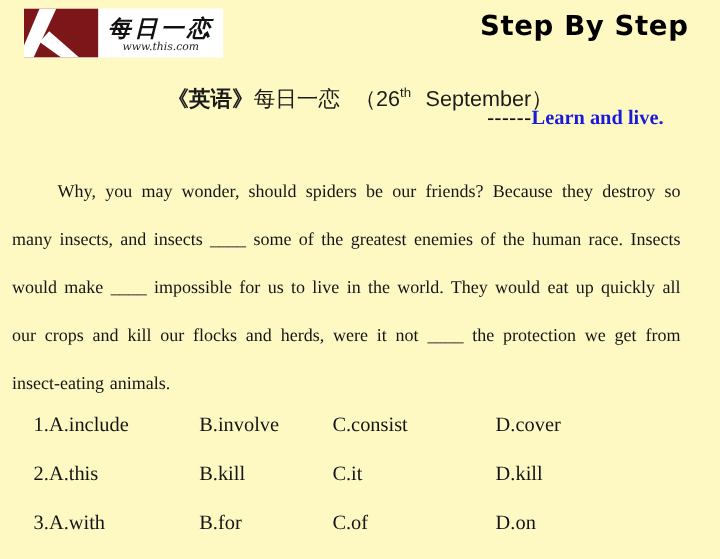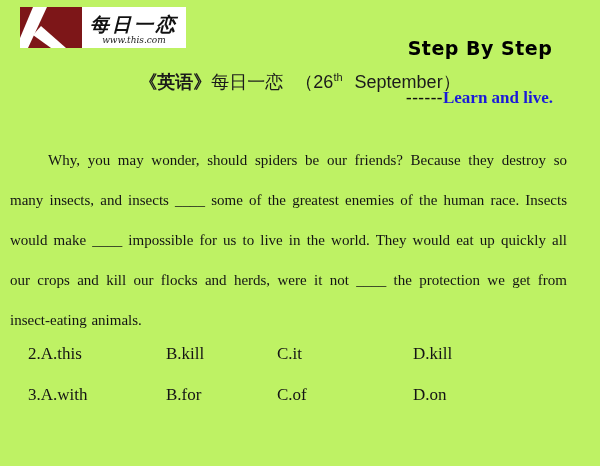--- a/index.html
+++ b/index.html
@@ -7,21 +7,21 @@
   body {
     font-family: "Liberation Serif", "DejaVu Serif", serif;
     background: #cde6cf;
     position: relative;
     overflow: hidden;
     color: #151515;
   }
   .page {
     position: absolute;
     inset: 0;
-    background: #bef264;
+    background: #fef9c3;
   }
   
   .logo-box {
     position: absolute;
     left: 20px; top: 7px;
     width: 166px; height: 41px;
     background: #ffffff;
     display: flex;
     align-items: stretch;
   }
@@ -55,26 +55,25 @@
     line-height: 10px;
     color: #222;
     white-space: nowrap;
   }
   .masthead {
     position: absolute;
     left: 400px; top: 9px;
     width: 160px;
     font-family: "DejaVu Sans", sans-serif;
     font-weight: 900;
-    font-size: 19px;
+    font-size: 23px;
     letter-spacing: 0.5px;
     color: #000;
     text-align: center;
     white-space: nowrap;
-    margin-top: 28px;
   }
   
   .title-line {
     position: absolute;
     left: 0; top: 70px;
     width: 600px;
     text-align: center;
     font-family: "Liberation Sans", "DejaVu Sans", sans-serif;
     font-size: 18px;
     color: #1b1b1b;
@@ -157,20 +156,26 @@
   </div>
 
   <div class="motto">
     <span class="motto-dashes">------</span><span class="motto-text">Learn and live.</span>
   </div>
 
   <div class="passage">Why, you may wonder, should spiders be our friends? Because they destroy so many insects, and insects ____ some of the greatest enemies of the human race. Insects would make ____ impossible for us to live in the world. They would eat up quickly all our crops and kill our flocks and herds, were it not ____ the protection we get from insect-eating animals.</div>
 
   <div class="options">
     <div class="opt-row">
+      <span class="c0">1.A.include</span>
+      <span class="c1">B.involve</span>
+      <span class="c2">C.consist</span>
+      <span class="c3">D.cover</span>
+    </div>
+    <div class="opt-row">
       <span class="c0">2.A.this</span>
       <span class="c1">B.kill</span>
       <span class="c2">C.it</span>
       <span class="c3">D.kill</span>
     </div>
     <div class="opt-row">
       <span class="c0">3.A.with</span>
       <span class="c1">B.for</span>
       <span class="c2">C.of</span>
       <span class="c3">D.on</span>

